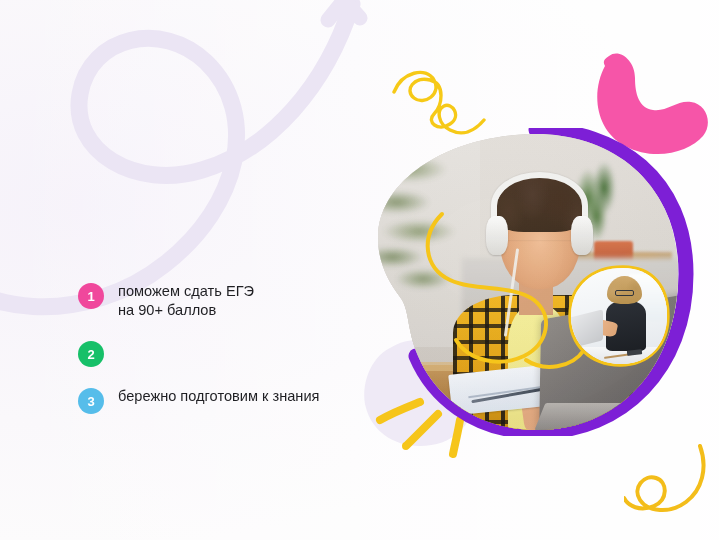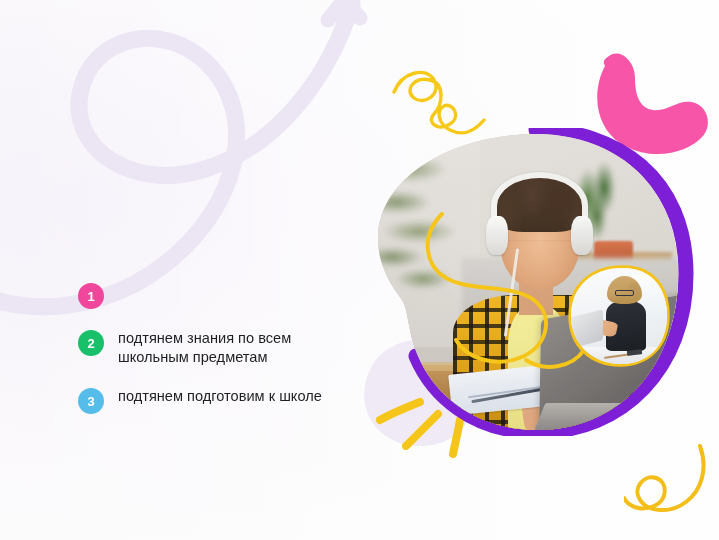--- a/index.html
+++ b/index.html
@@ -564,28 +564,28 @@
         <div class="tutor-phone"></div>
       </div>
     </div>
   </div>
 
 
   <div class="benefits">
 
     <div class="benefit">
       <div class="badge" style="background:#f0479c">1</div>
+      <div class="benefit-text">поможем сдать ЕГЭ
+на 90+ баллов</div>
     </div>
 
     <div class="benefit">
       <div class="badge" style="background:#17c069">2</div>
-      <div class="benefit-text">подтянем знания по всем
-школьным предметам</div>
     </div>
 
     <div class="benefit">
       <div class="badge" style="background:#56bdea">3</div>
-      <div class="benefit-text">подтянем подготовим к школе</div>
+      <div class="benefit-text">бережно подготовим к знания</div>
     </div>
   </div>
 
 
 </div>
 
 </body></html>

